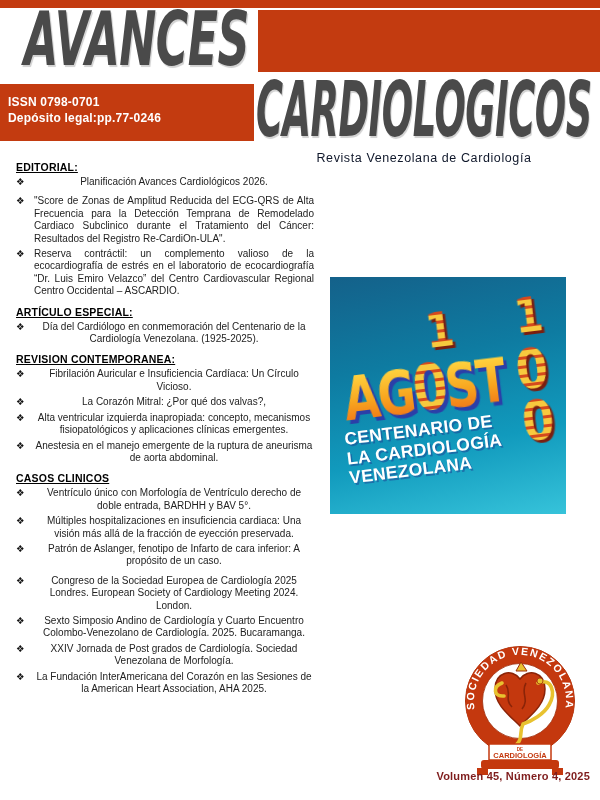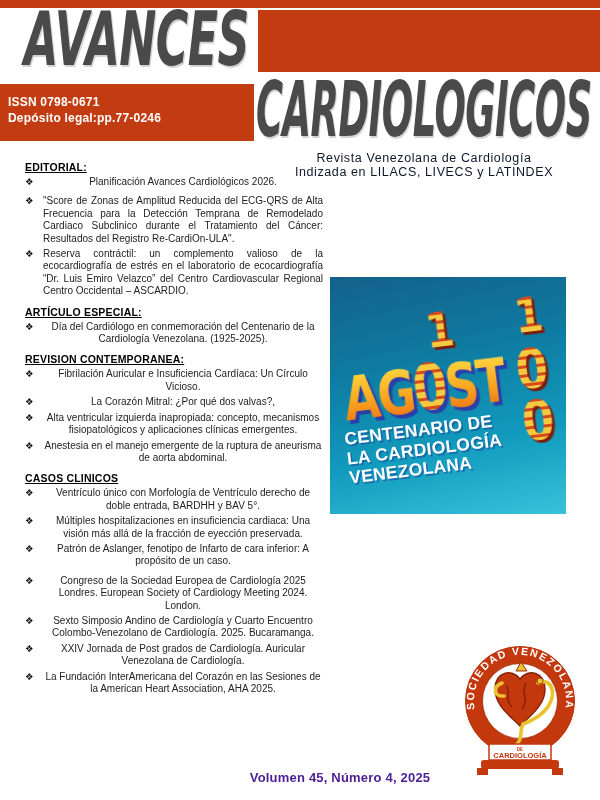--- a/index.html
+++ b/index.html
@@ -33,21 +33,21 @@
     color:#4a4a4a; text-shadow:2px 2px 1px rgba(0,0,0,.18);
     transform:scaleX(.485); transform-origin:left top; letter-spacing:-1px;
     white-space:nowrap;
   }
   .subtitle {
     position:absolute; left:248px; top:152px; width:352px;
     text-align:center; color:#0f172a; font-size:12.5px; line-height:13.5px;
     letter-spacing:.6px; white-space:nowrap;
   }
   
-  .toc { position:absolute; left:25px; top:160px; width:298px; }
+  .toc { position:absolute; left:16px; top:160px; width:298px; }
   .toc-section { margin-bottom:7px; }
   .toc-title {
     font-weight:bold; text-decoration:underline; font-size:10.5px;
     line-height:14px; margin-bottom:2px; letter-spacing:.2px; color:#000;
   }
   .toc-item { display:flex; gap:6px; font-size:10px; line-height:12.4px; margin-bottom:3px; color:#222; }
   .toc-item .bullet { flex:0 0 12px; font-size:9.5px; color:#111; }
   .toc-item .itext { flex:1;text-align:center; }
   .justify .itext { text-align:justify; }
   
@@ -87,38 +87,37 @@
   .centenario {
     position:absolute; left:10px; top:140px;
     color:#ffffff; font-weight:800; font-size:17.5px; line-height:19.5px;
     letter-spacing:.3px; text-shadow:1.5px 2px 0 rgba(30,70,150,.55);
     white-space:nowrap;
   }
   
   .logo { position:absolute; left:456px; top:641px; width:128px; height:138px; }
   
   .volume-line {
-    position:absolute; left:90px; right:10px; top:770px; text-align:center;
-    font-weight:bold; font-size:13px; color:#4c1d95; letter-spacing:.2px;
+    position:absolute; left:90px; right:10px; top:770px; text-align:right;
+    font-weight:bold; font-size:11px; color:#7f1d1d; letter-spacing:.2px;
   }
 </style>
 </head>
 <body>
 
 <div class="top-strip"></div>
 <div class="title-avances">AVANCES</div>
 <div class="red-block"></div>
 <div class="issn-band">
-  <div>ISSN 0798-0671</div>
+  <div>ISSN 0798-0701</div>
   <div>Depósito legal:pp.77-0246</div>
 </div>
 <div class="title-cardiologicos">CARDIOLOGICOS</div>
 <div class="subtitle">
   <div>Revista Venezolana de Cardiología</div>
-  <div>Indizada en LILACS, LIVECS y LATINDEX</div>
 </div>
 
 <div class="toc">
 
   <div class="toc-section">
     <div class="toc-title">EDITORIAL:</div>
     <div class="toc-item">
       <span class="bullet">❖</span>
       <span class="itext">Planificación Avances Cardiológicos 2026.</span>
     </div>
@@ -183,21 +182,21 @@
     <div class="toc-item">
       <span class="bullet">❖</span>
       <span class="itext">Congreso de la Sociedad Europea de Cardiología 2025 Londres. European Society of Cardiology Meeting 2024. London.</span>
     </div>
     <div class="toc-item">
       <span class="bullet">❖</span>
       <span class="itext">Sexto Simposio Andino de Cardiología y Cuarto Encuentro Colombo-Venezolano de Cardiología. 2025. Bucaramanga.</span>
     </div>
     <div class="toc-item">
       <span class="bullet">❖</span>
-      <span class="itext">XXIV Jornada de Post grados de Cardiología. Auricular Venezolana de Cardiología.</span>
+      <span class="itext">XXIV Jornada de Post grados de Cardiología. Sociedad Venezolana de Morfología.</span>
     </div>
     <div class="toc-item">
       <span class="bullet">❖</span>
       <span class="itext">La Fundación InterAmericana del Corazón en las Sesiones de la American Heart Association, AHA 2025.</span>
     </div>
   </div>
 
 </div>
 
 <div class="poster">

